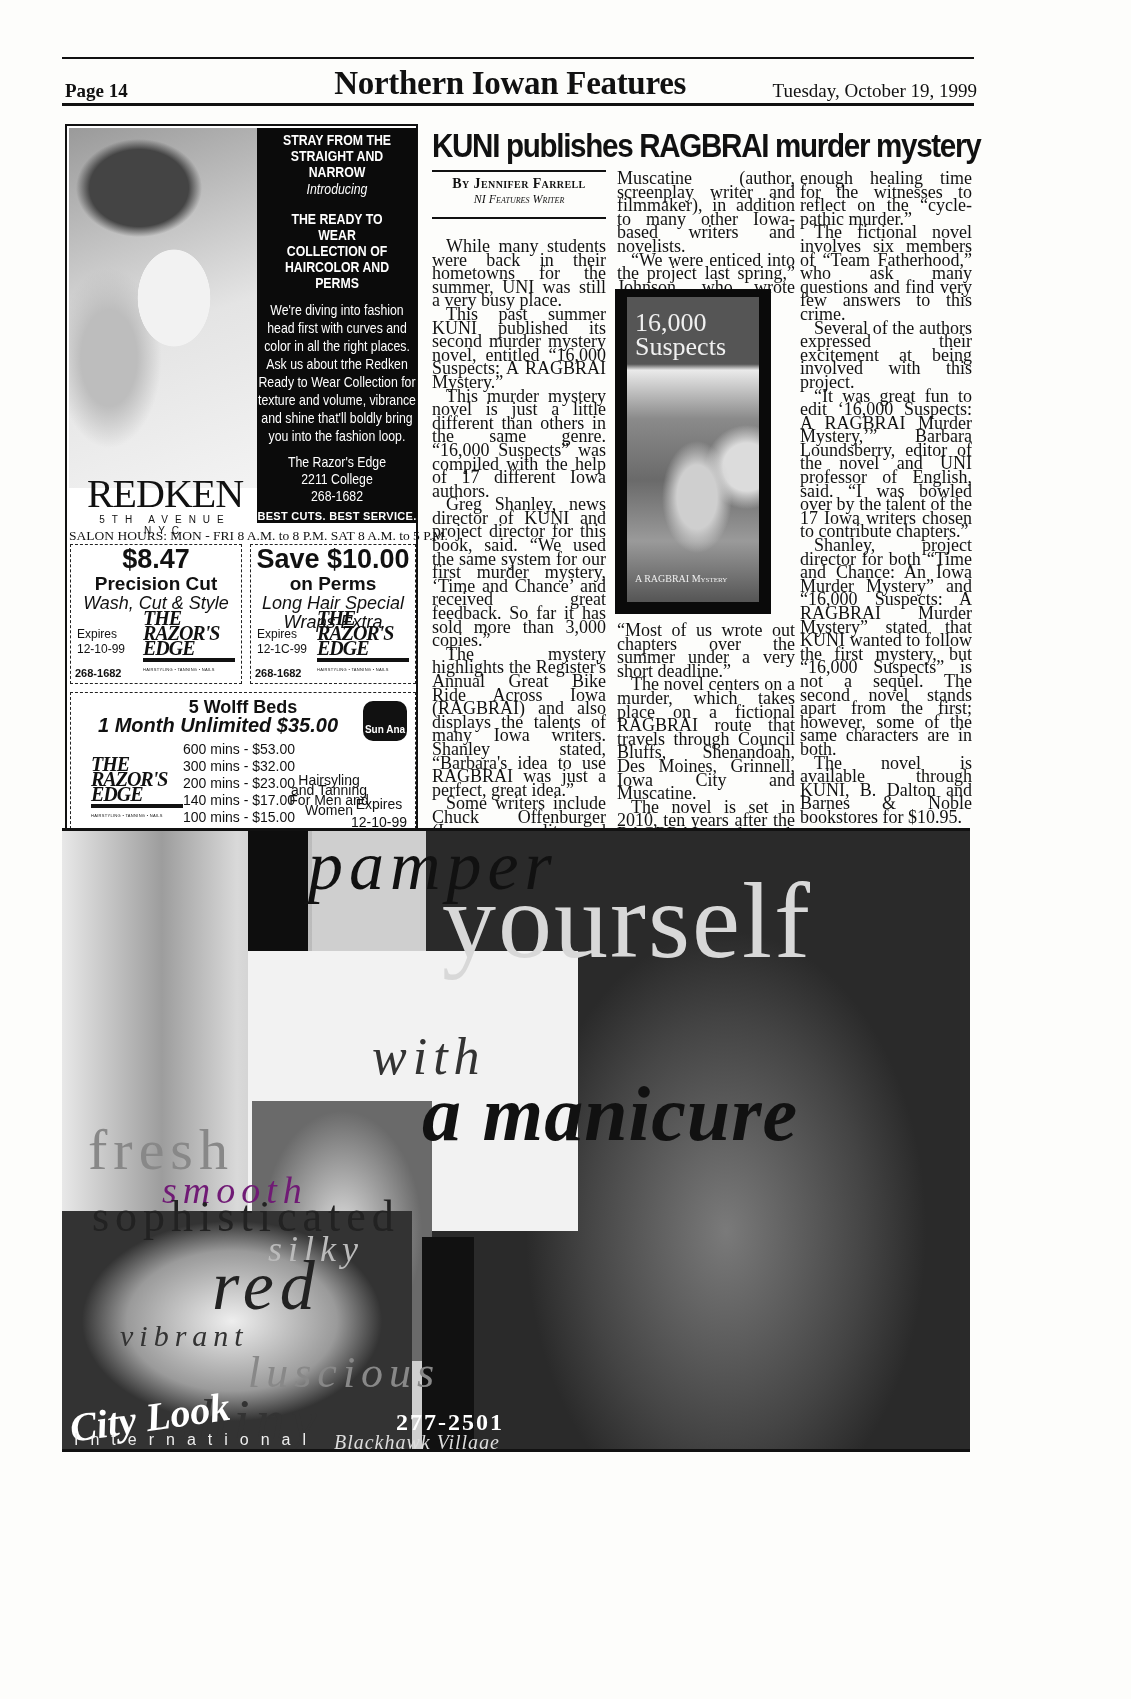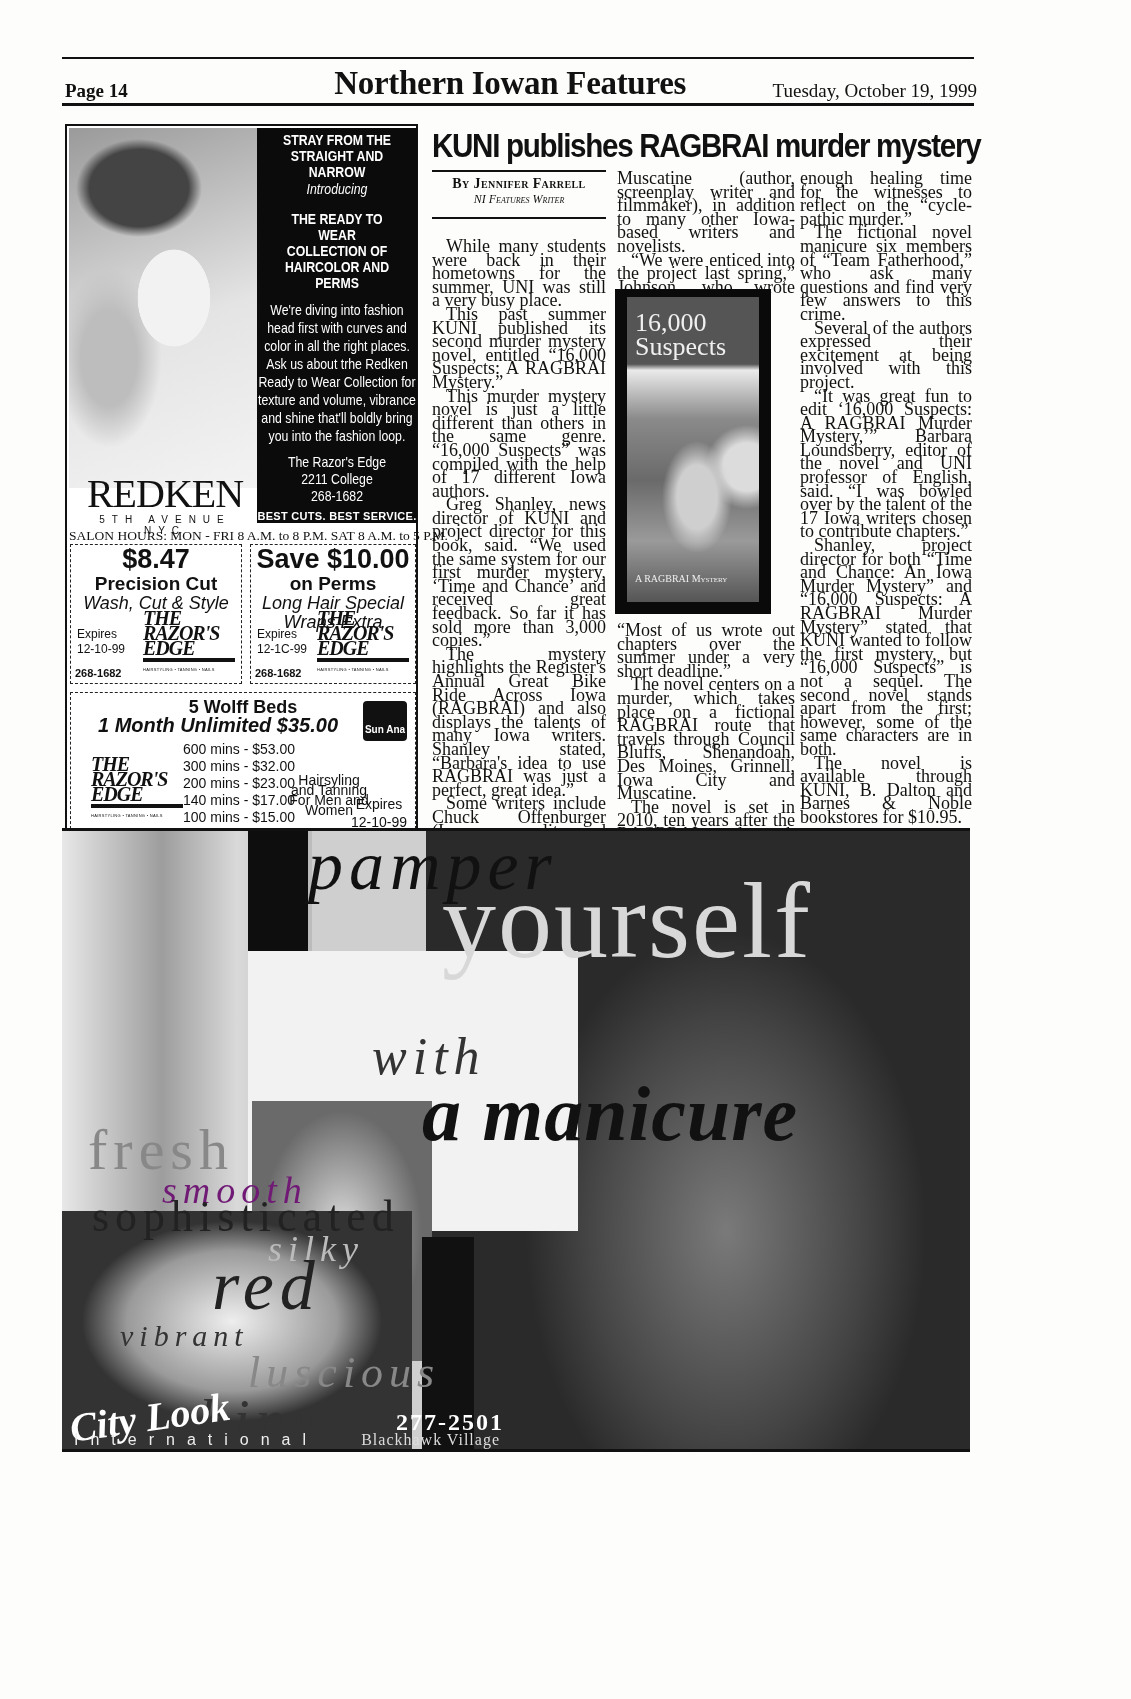--- a/index.html
+++ b/index.html
@@ -38,21 +38,21 @@
 .c-exp{position:absolute;left:6px;bottom:26px;text-align:left;font-size:12px;line-height:15px}
 .c-ph{position:absolute;left:4px;bottom:4px;font-size:11px;font-weight:bold}
 .logo-re{position:absolute;right:6px;bottom:6px;width:92px;text-align:left;font-family:"Liberation Serif",serif;font-weight:bold;font-style:italic;font-size:20px;line-height:15px;letter-spacing:-1px}
 .logo-re .bar{height:4px;background:#111;margin-top:2px}
 .logo-re .tag{font-family:"Liberation Sans",sans-serif;font-style:normal;font-weight:normal;font-size:4px;letter-spacing:.3px}
 .c3{left:3px;top:566px;width:346px;height:142px}
 .c3 .t1{font-size:18px;font-weight:bold;line-height:16px;margin-top:6px}
 .c3 .t2{font-size:20px;font-weight:bold;font-style:italic;line-height:20px;margin-left:-50px}
 .prices{position:absolute;left:112px;top:48px;text-align:left;font-size:14px;line-height:17px}
 .hair{position:absolute;left:218px;top:82px;width:80px;font-size:14px;line-height:10px}
-.sunlogo{position:absolute;right:8px;top:8px;width:44px;height:40px;background:#111;border-radius:4px;color:#fff;font-size:10px;font-weight:bold;display:flex;align-items:flex-end;justify-content:center;padding-bottom:6px}
+.sunlogo{position:absolute;right:8px;top:8px;width:44px;height:40px;background:#111;border-radius:10px;color:#fff;font-size:10px;font-weight:bold;display:flex;align-items:flex-end;justify-content:center;padding-bottom:6px}
 .c3exp{position:absolute;right:8px;top:102px;font-size:14px;line-height:18px;text-align:center}
 .c3 .logo-re{left:20px;right:auto;bottom:10px}
 .onhill{position:absolute;left:3px;top:712px;width:346px;text-align:center;font-family:"Liberation Sans",sans-serif;font-style:italic;font-size:14px;letter-spacing:1.5px}
 
 .headline{position:absolute;left:432px;top:126px;width:540px;font-family:"Liberation Sans",sans-serif;font-weight:bold;font-size:34px;letter-spacing:-1.5px;transform:scaleX(.87);transform-origin:left;white-space:nowrap}
 .col{position:absolute;font-size:18px;line-height:13.6px;text-align:justify;hyphens:auto}
 .col p{text-indent:14px}
 .col p.ni{text-indent:0}
 .byline{position:absolute;left:432px;top:170px;width:174px;border-top:2.5px solid #111;border-bottom:2.5px solid #111;text-align:center;padding:4px 0 10px}
 .byline .b1{font-weight:bold;font-size:14px;font-variant:small-caps;letter-spacing:.4px}
@@ -71,21 +71,21 @@
 .p-mid{position:absolute;left:186px;top:120px;width:330px;height:280px;background:#f2f2f2}
 .p-hand{position:absolute;left:190px;top:270px;width:180px;height:260px;background:radial-gradient(ellipse 80px 120px at 90px 130px,#dcdcdc,#8d8d8d 70%,#6a6a6a)}
 .p-right{position:absolute;left:364px;top:0;width:544px;height:624px;background:radial-gradient(ellipse 200px 300px at 300px 400px,#7a7a7a,#444 70%,#2a2a2a)}
 .p-face{position:absolute;left:0;top:380px;width:350px;height:244px;background:radial-gradient(ellipse 150px 100px at 170px 110px,#eee,#9a9a9a 70%,#333)}
 .p-blk2{position:absolute;left:360px;top:406px;width:52px;height:218px;background:#111}
 .pw{position:absolute;font-family:"Liberation Serif",serif;font-style:italic;color:#111;letter-spacing:6px;white-space:nowrap;line-height:1}
 .pw.plain{font-style:normal}
 .citylook{position:absolute;left:8px;top:574px;color:#fff;font-family:"Liberation Serif",serif;font-style:italic;font-weight:bold;font-size:40px;transform:rotate(-8deg);transform-origin:left}
 .intl{position:absolute;left:12px;top:600px;color:#eee;font-family:"Liberation Sans",sans-serif;font-size:16px;letter-spacing:12px}
 .phone{position:absolute;right:466px;top:578px;color:#fff;font-weight:bold;font-size:24px;letter-spacing:2px}
-.addr1{position:absolute;right:470px;top:600px;color:#ddd;font-size:16px;letter-spacing:1px}
+.addr1{position:absolute;right:470px;top:600px;color:#ddd;font-style:italic;font-size:20px;letter-spacing:1px}
 .addr2{position:absolute;right:470px;top:620px;color:#ccc;font-size:18px;letter-spacing:1px}
 </style>
 </head>
 <body>
 
 <div class="rule" style="left:62px;top:57px;width:912px;height:2px"></div>
 <div class="mh" style="width:912px">
   <span class="pg">Page 14</span>
   <span class="ttl">Northern Iowan Features</span>
   <span class="dt">Tuesday, October 19, 1999</span>
@@ -213,21 +213,21 @@
 </div>
 
 <div class="col" style="left:617px;top:624px;width:178px">
   <p class="ni">“Most of us wrote out chapters over the summer under a very short deadline.”</p>
   <p>The novel centers on a murder, which takes place on a fictional RAGBRAI route that travels through Council Bluffs, Shenandoah, Des Moines, Grinnell, Iowa City and Muscatine.</p>
   <p>The novel is set in 2010, ten years after the RAGBRAI murder took place, allowing</p>
 </div>
 
 <div class="col" style="left:800px;top:172px;width:172px">
   <p class="ni">enough healing time for the witnesses to reflect on the “cycle-pathic murder.”</p>
-  <p>The fictional novel manicure six members of “Team Fatherhood,” who ask many questions and find very few answers to this crime.</p>
+  <p>The fictional novel involves six members of “Team Fatherhood,” who ask many questions and find very few answers to this crime.</p>
   <p>Several of the authors expressed their excitement at being involved with this project.</p>
   <p>“It was great fun to edit ‘16,000 Suspects: A RAGBRAI Murder Mystery,’” Barbara Loundsberry, editor of the novel and UNI professor of English, said. “I was bowled over by the talent of the 17 Iowa writers chosen to contribute chapters.”</p>
   <p>Shanley, project director for both “Time and Chance: An Iowa Murder Mystery” and “16,000 Suspects: A RAGBRAI Murder Mystery” stated that KUNI wanted to follow the first mystery, but “16,000 Suspects” is not a sequel. The second novel stands apart from the first; however, some of the same characters are in both.</p>
   <p>The novel is available through KUNI, B. Dalton and Barnes &amp; Noble bookstores for $10.95.</p>
 </div>
 
 <div class="pad">
   <div class="p-left"></div>
   <div class="p-blk"></div>
   <div class="p-right"></div>

